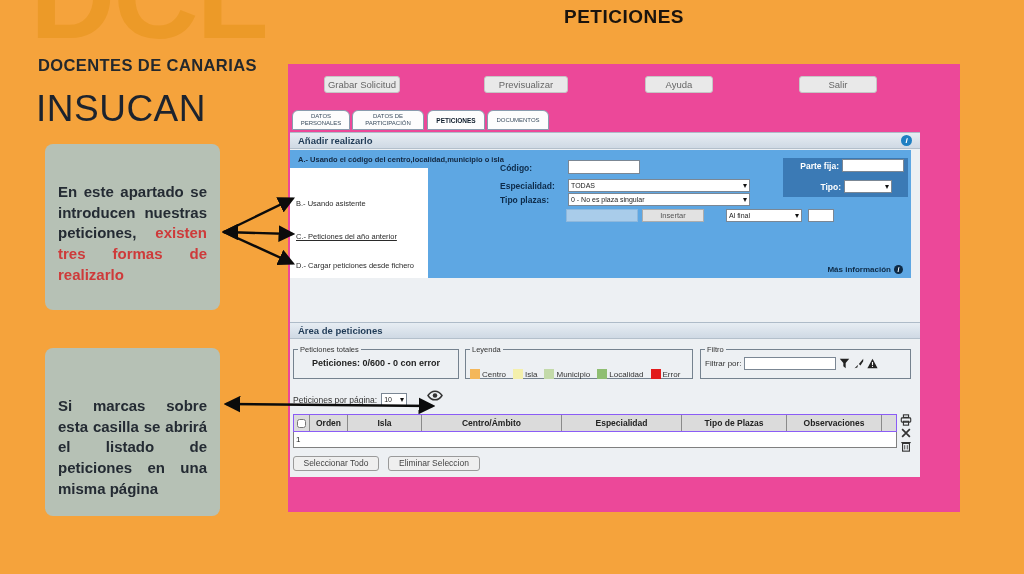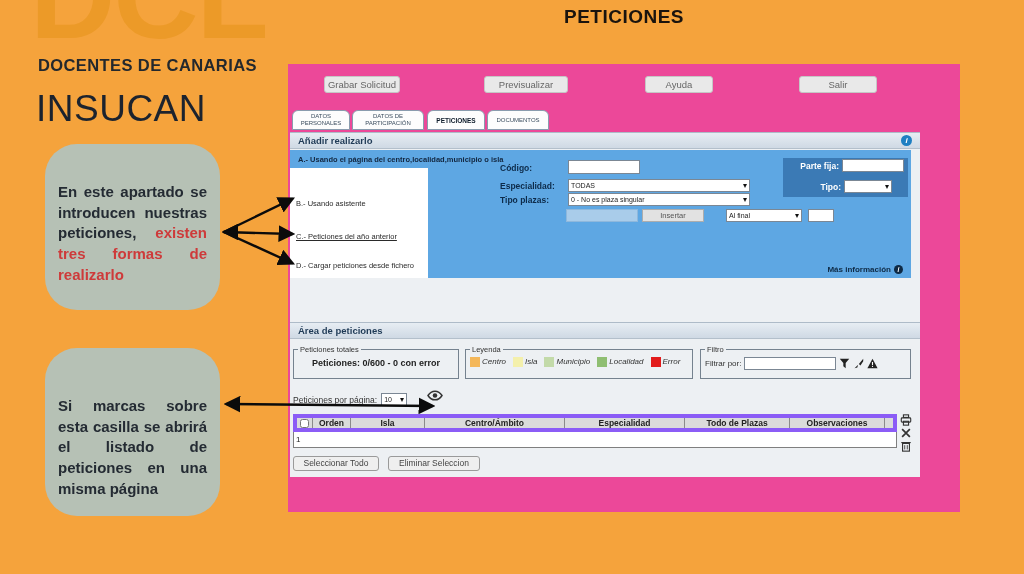--- a/index.html
+++ b/index.html
@@ -6,21 +6,21 @@
   #page{position:relative;width:1024px;height:574px;background:#F5A33C;overflow:hidden;
         font-family:"Liberation Sans",sans-serif;}
   
   .logo-mono{position:absolute;left:30px;top:-62px;font-size:118px;font-weight:800;
              color:#EC9A28;letter-spacing:-2px;line-height:1;}
   .logo-org{position:absolute;left:38px;top:56px;font-size:16.5px;font-weight:700;color:#23282D;letter-spacing:.4px;}
   .logo-name{position:absolute;left:36px;top:88px;font-size:37px;font-weight:400;color:#1C232E;letter-spacing:.5px;}
   .slide-title{position:absolute;left:288px;top:6px;width:672px;text-align:center;
                font-size:19px;font-weight:800;color:#1A140E;letter-spacing:.5px;}
   
-  .note{position:absolute;left:45px;width:175px;background:#B6C1B5;border-radius:32px;
+  .note{position:absolute;left:45px;width:175px;background:#B6C1B5;border-radius:8px;
         box-sizing:border-box;padding:12px 13px;font-weight:700;font-size:15px;line-height:1.38;
         color:#242B33;text-align:justify;}
   #note1{top:144px;height:166px;padding-top:38px;}
   #note2{top:348px;height:168px;padding-top:48px;}
   .note .red{color:#CE3A3A;}
   
   #panel{position:absolute;left:288px;top:64px;width:672px;height:448px;background:#ec4899;}
   .tbtn{position:absolute;top:12px;height:17px;background:#E9E9E9;border:1px solid #C6C6C6;
         border-radius:3px;color:#666;font-size:9.5px;text-align:center;line-height:15px;box-sizing:border-box;}
   .tab{position:absolute;top:46px;height:20px;background:#FDFDFD;border:1px solid #8A9CAE;
@@ -52,32 +52,32 @@
   #masinfo{position:absolute;right:8px;bottom:4px;display:flex;align-items:center;gap:3px;
            font-size:8px;font-weight:bold;color:#0E2A45;}
   .info-dot-dark{width:9px;height:9px;border-radius:50%;background:#0E2A45;color:#fff;font-size:6.5px;
                  font-weight:bold;display:flex;align-items:center;justify-content:center;font-style:italic;}
   
   fieldset{position:absolute;border:1px solid #75828F;margin:0;padding:1px 4px;box-sizing:border-box;height:34px;}
   legend{font-size:7.5px;color:#333;padding:0 2px;}
   #fs-tot{left:5px;top:281px;width:166px;}
   #fs-tot .val{font-weight:bold;font-size:9px;color:#222;text-align:center;margin-top:3px;}
   #fs-ley{left:177px;top:281px;width:228px;}
-  .leyrow{display:flex;align-items:flex-start;margin-top:2px;font-style:italic;}
+  .leyrow{display:flex;align-items:center;margin-top:14px;}
   .chip{width:10px;height:10px;margin-right:2px;}
   .leylab{font-size:8px;color:#333;margin-right:7px;}
   #fs-fil{left:412px;top:281px;width:211px;}
   .filrow{display:flex;align-items:center;margin-top:2px;gap:3px;font-size:8px;color:#333;}
   .ficon{width:11px;height:11px;}
   
   #perpage{position:absolute;left:5px;top:329px;display:flex;align-items:center;gap:4px;
            font-size:8.5px;color:#333;}
   #eye{position:absolute;left:139px;top:325px;width:16px;height:13px;}
   #tbl{position:absolute;left:5px;top:350px;width:604px;}
-  #thead{display:flex;border:4px solid #8b5cf6;background:#DBDBDB;height:18px;box-sizing:border-box;}
+  #thead{display:flex;border:1px solid #8b5cf6;background:#DBDBDB;height:18px;box-sizing:border-box;}
   .th{display:flex;align-items:center;justify-content:center;font-weight:bold;font-size:8.5px;color:#222;
       border-right:1px solid #8a8a8a;box-sizing:border-box;}
   .th:last-child{border-right:none;}
   .c0{width:16px}.c1{width:38px}.c2{width:74px}.c3{width:140px}.c4{width:120px}.c5{width:105px}.c6{width:95px}.c7{flex:1}
   #trow{border:1px solid #7F7F7F;border-top:none;background:#fff;height:16px;font-size:8px;color:#222;
         display:flex;align-items:center;padding-left:2px;box-sizing:border-box;}
   #side-icons{position:absolute;left:612px;top:350px;display:flex;flex-direction:column;gap:1px;}
   #side-icons svg{width:12px;height:12px;}
   .bbtn{position:absolute;top:392px;height:15px;background:#EFEFEF;border:1px solid #9a9a9a;border-radius:3px;
         font-size:8.5px;color:#444;text-align:center;line-height:13px;box-sizing:border-box;padding:0 6px;}
@@ -117,21 +117,21 @@
     <div class="tab" style="left:199px;width:62px;">DOCUMENTOS</div>
 
     <div id="content-bg"></div>
 
     <div class="bar" style="top:68px;">
       <span>Añadir realizarlo</span>
       <span class="info-dot">i</span>
     </div>
 
     <div id="blue">
-      <div id="optionA">A.- Usando el página del centro,localidad,municipio o isla</div>
+      <div id="optionA">A.- Usando el código del centro,localidad,municipio o isla</div>
 
       <span class="blbl" style="left:210px;top:13px;">Código:</span>
       <div class="inp" style="left:278px;top:10px;width:72px;height:14px;"></div>
 
       <span class="blbl" style="left:210px;top:31px;">Especialidad:</span>
       <div class="sel" style="left:278px;top:29px;width:182px;height:13px;">
         <span>TODAS</span>
         <span class="chev">▾</span>
       </div>
 
@@ -233,21 +233,21 @@
 
     <div id="tbl">
       <div id="thead">
         <div class="th c0">
             <input type="checkbox" style="">
           </div>
         <div class="th c1">Orden</div>
         <div class="th c2">Isla</div>
         <div class="th c3">Centro/Ámbito</div>
         <div class="th c4">Especialidad</div>
-        <div class="th c5">Todo de Plazas</div>
+        <div class="th c5">Tipo de Plazas</div>
         <div class="th c6">Observaciones</div>
         <div class="th c7"></div>
       </div>
       <div id="trow">1</div>
     </div>
 
     <div id="side-icons">
       <svg viewBox="0 0 14 14">
           <rect x="4" y="1" width="6" height="3" fill="none" stroke="#333" stroke-width="1.3"></rect>
           <rect x="1.5" y="4.5" width="11" height="5" rx="1" fill="none" stroke="#333" stroke-width="1.3"></rect>

